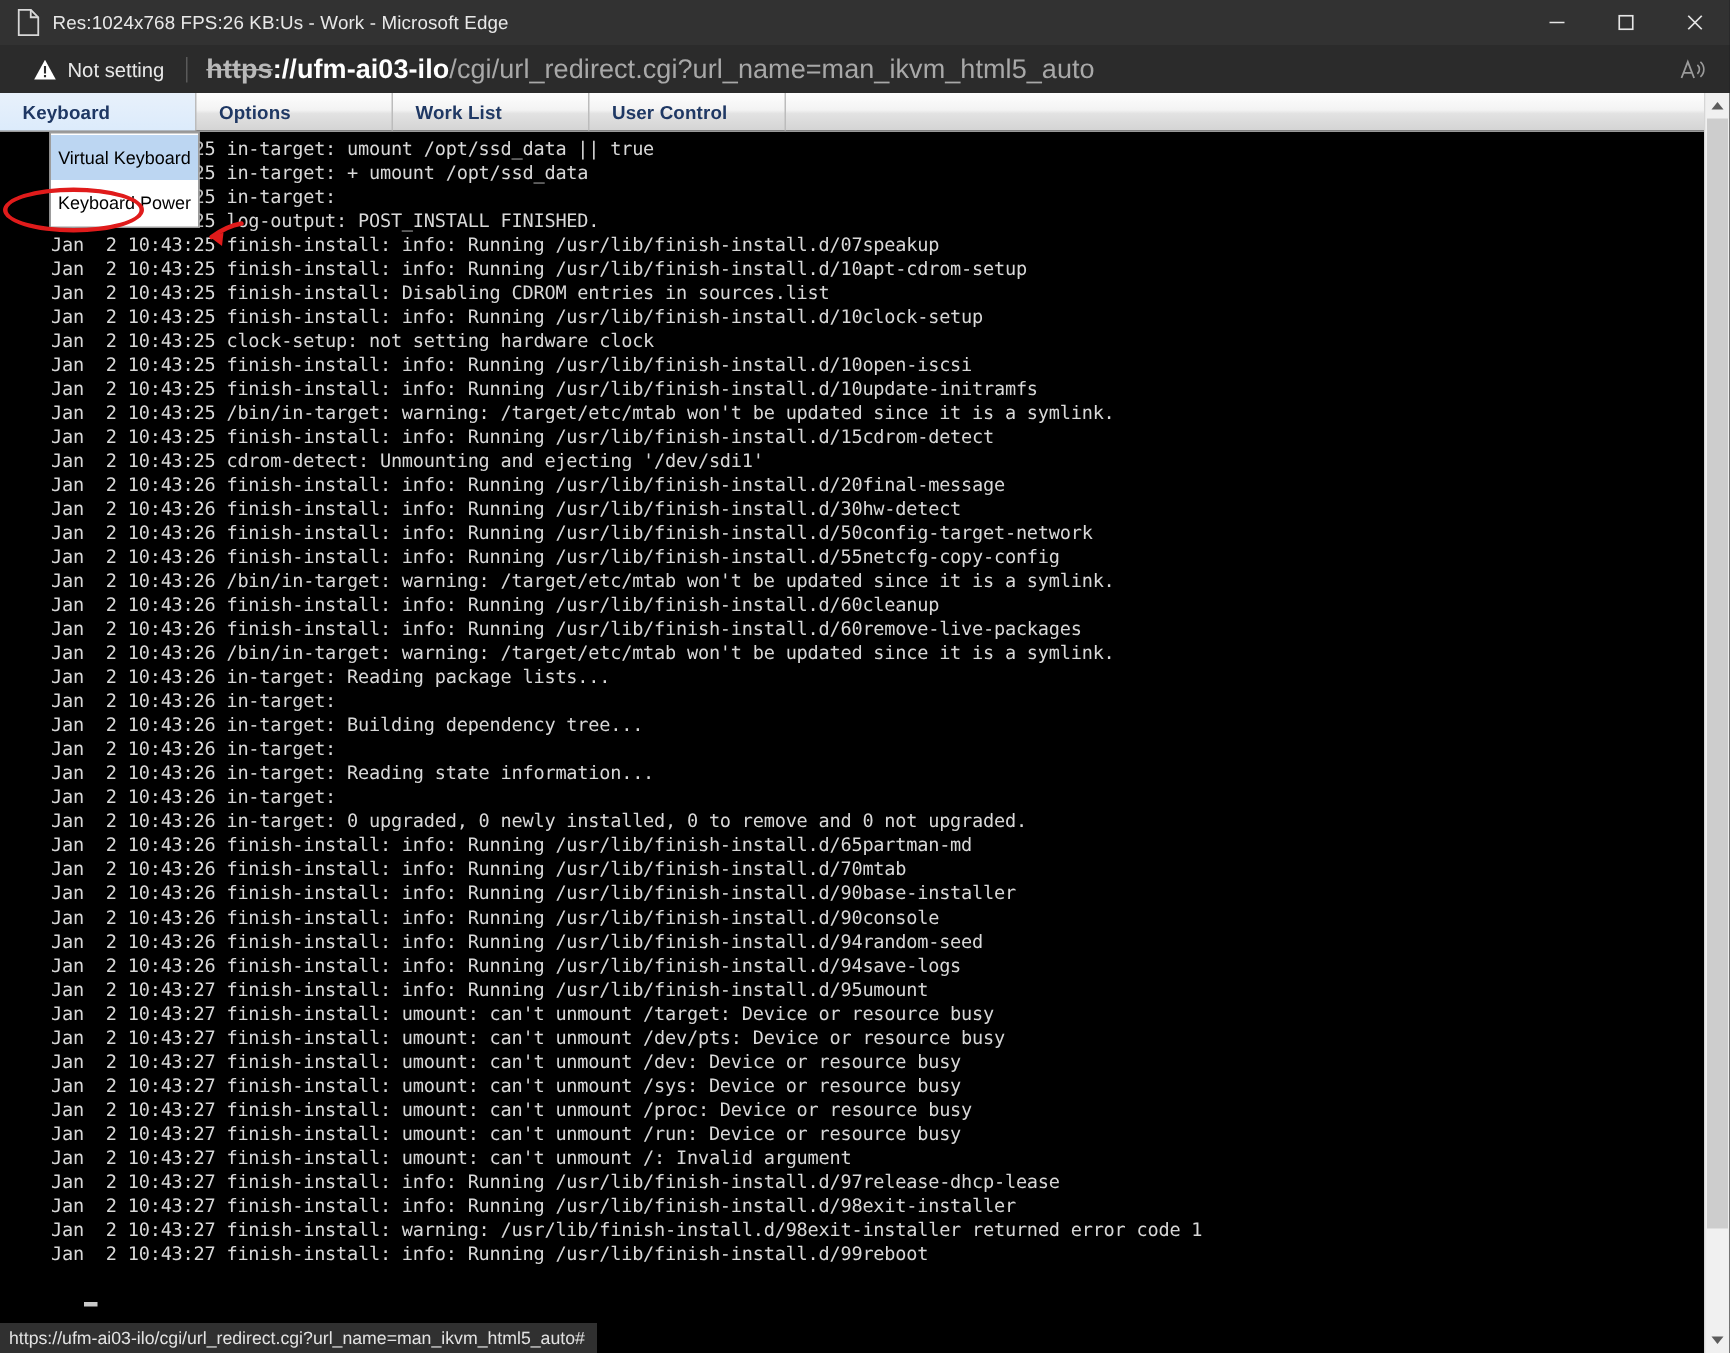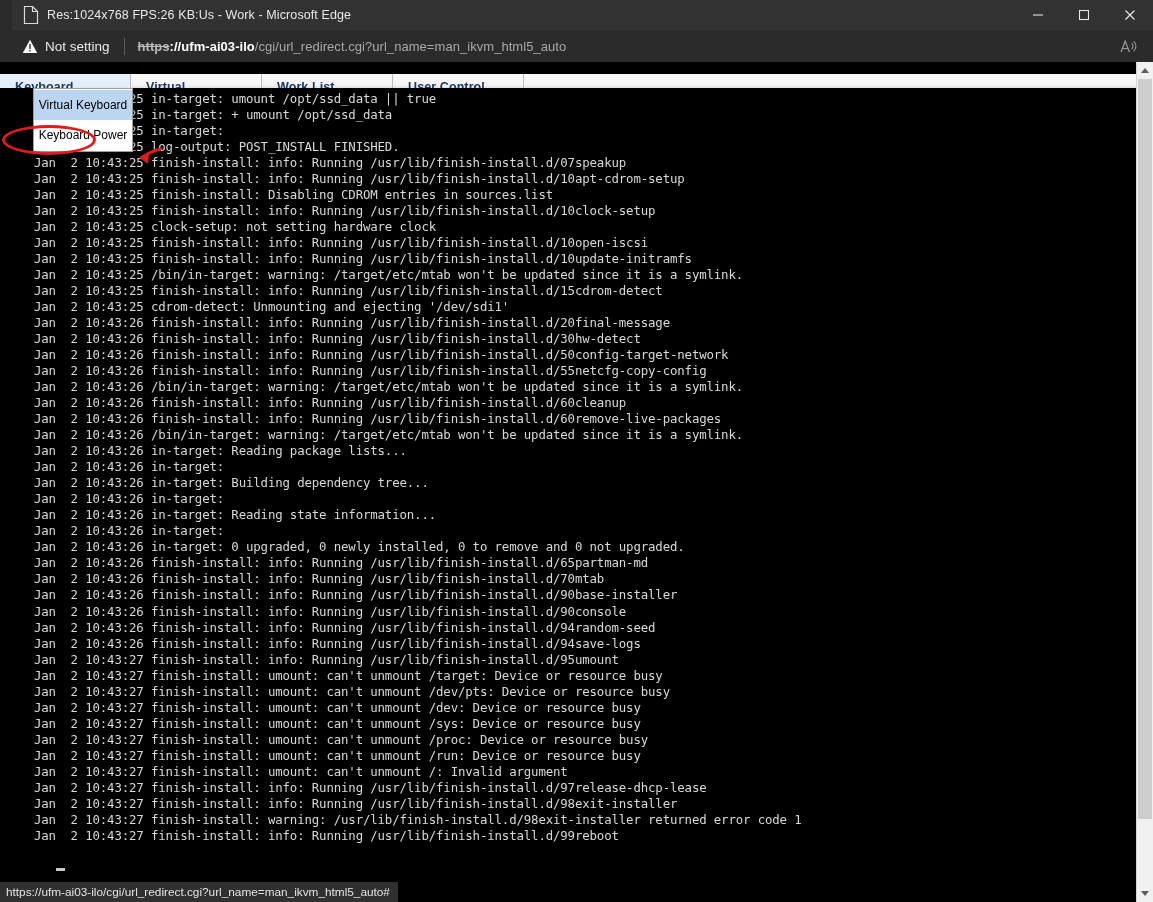--- a/index.html
+++ b/index.html
@@ -24,21 +24,20 @@
   }
 
   
   .titlebar {
     height: 30px;
     background: #323232;
     display: flex;
     align-items: center;
     flex: 0 0 30px;
     position: relative;
-    margin-left: 12px;
   }
   .doc-icon {
     width: 16px;
     height: 18px;
     margin-left: 11px;
     margin-right: 8px;
     flex: 0 0 auto;
     position: relative;
   }
   .doc-icon svg { display:block; }
@@ -85,21 +84,21 @@
     font-size: 13.5px;
     white-space: nowrap;
   }
   .addr-sep {
     width: 1px;
     height: 17px;
     background: #5a5a5a;
     margin: 0 13px 0 14px;
   }
   .url {
-    font-size: 13px;
+    font-size: 18px;
     white-space: nowrap;
     letter-spacing: 0.05px;
   }
   .url .scheme {
     color: #b9b9b9;
     text-decoration: line-through;
     font-weight: bold;
   }
   .url .host {
     color: #ffffff;
@@ -140,21 +139,20 @@
   
   .kvm-menubar {
     position: absolute;
     left: 0; top: 0;
     width: 100%;
     height: 26px;
     background: linear-gradient(to bottom, #fefefe 0%, #f3f3f3 45%, #e2e2e2 55%, #d4d4d4 100%);
     border-bottom: 1px solid #9a9a9a;
     display: flex;
     box-sizing: border-box;
-    margin-top: 12px;
   }
   .kvm-menu-item {
     width: 131px;
     box-sizing: border-box;
     border-right: 1px solid #bcbcbc;
     display: flex;
     align-items: center;
     font-size: 12.5px;
     font-weight: bold;
     color: #1f3864;
@@ -367,21 +365,21 @@
 
   <div class="viewport">
 
     <div class="page">
 
       <div class="kvm-menubar">
         <div class="kvm-menu-item active">
           <span>Keyboard</span>
         </div>
         <div class="kvm-menu-item">
-          <span>Virtual</span>
+          <span>Options</span>
         </div>
         <div class="kvm-menu-item">
           <span>Work List</span>
         </div>
         <div class="kvm-menu-item">
           <span>User Control</span>
         </div>
         <div class="kvm-menu-item last-spacer"></div>
       </div>
 

